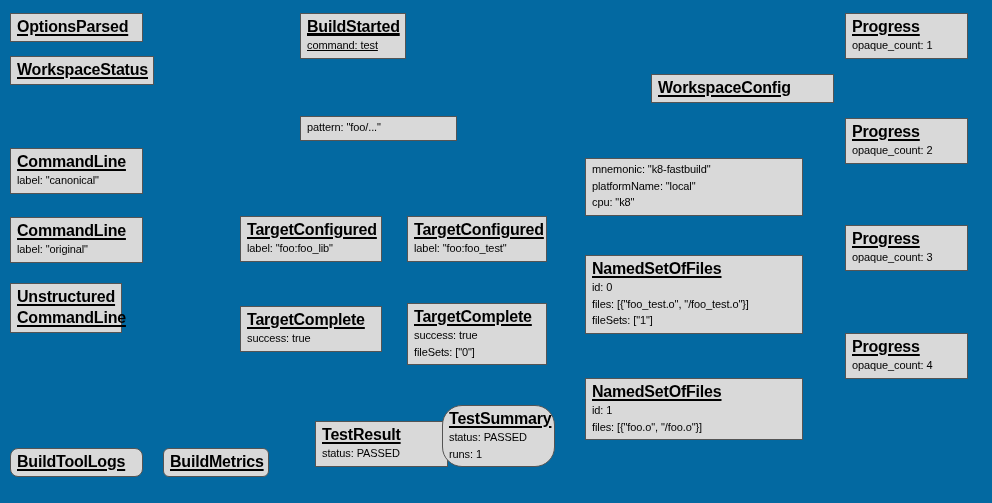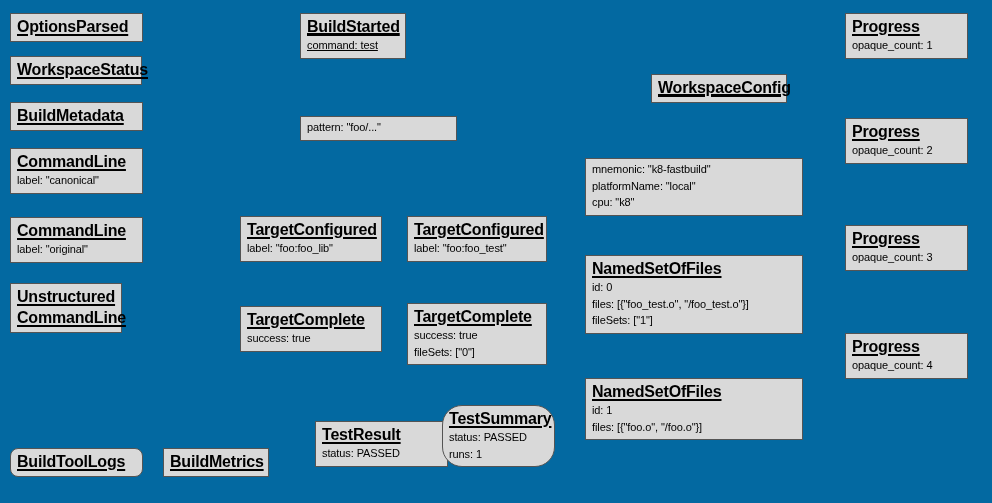--- a/index.html
+++ b/index.html
@@ -42,27 +42,24 @@
 </style>
 </head>
 <body>
 
 <div class="canvas">
 
   <div class="node" style="left:10px; top:13px; width:133px;">
     <div class="node-title">OptionsParsed</div>
   </div>
 
-  <div class="node" style="left:10px; top:56px; width:132px;">
+  <div class="node" style="left:10px; top:56px; width:144px;">
     <div class="node-title">WorkspaceStatus</div>
   </div>
 
-  <div class="node" style="left:10px; top:102px; width:133px;">
-    <div class="node-title">BuildMetadata</div>
-  </div>
 
   <div class="node" style="left:10px; top:148px; width:133px;">
     <div class="node-title">CommandLine</div>
     <div class="node-line">label: "canonical"</div>
   </div>
 
   <div class="node" style="left:10px; top:217px; width:133px;">
     <div class="node-title">CommandLine</div>
     <div class="node-line">label: "original"</div>
   </div>
@@ -70,21 +67,21 @@
   <div class="node" style="left:10px; top:283px; width:112px;">
     <div class="node-title">Unstructured</div>
     <div class="node-title">CommandLine</div>
   </div>
 
 
   <div class="node" style="left:10px; top:448px; width:133px;border-radius:8px;">
     <div class="node-title">BuildToolLogs</div>
   </div>
 
-  <div class="node" style="left:163px; top:448px; width:106px;">
+  <div class="node" style="left:163px; top:448px; width:106px;border-radius:6px;">
     <div class="node-title">BuildMetrics</div>
   </div>
 
   <div class="node" style="left:300px; top:13px; width:106px;text-decoration:underline;">
     <div class="node-title">BuildStarted</div>
     <div class="node-line">command: test</div>
   </div>
 
   <div class="node" style="left:300px; top:116px; width:157px;">
     <div class="node-line">pattern: "foo/..."</div>
@@ -115,21 +112,21 @@
     <div class="node-title">TestResult</div>
     <div class="node-line">status: PASSED</div>
   </div>
 
   <div class="node" style="left:442px; top:405px; width:113px;border-radius:20px;">
     <div class="node-title">TestSummary</div>
     <div class="node-line">status: PASSED</div>
     <div class="node-line">runs: 1</div>
   </div>
 
-  <div class="node" style="left:651px; top:74px; width:136px;text-decoration:underline;">
+  <div class="node" style="left:651px; top:74px; width:183px;">
     <div class="node-title">WorkspaceConfig</div>
   </div>
 
   <div class="node" style="left:585px; top:158px; width:218px;">
     <div class="node-line">mnemonic: "k8-fastbuild"</div>
     <div class="node-line">platformName: "local"</div>
     <div class="node-line">cpu: "k8"</div>
   </div>
 
   <div class="node" style="left:585px; top:255px; width:218px;">

